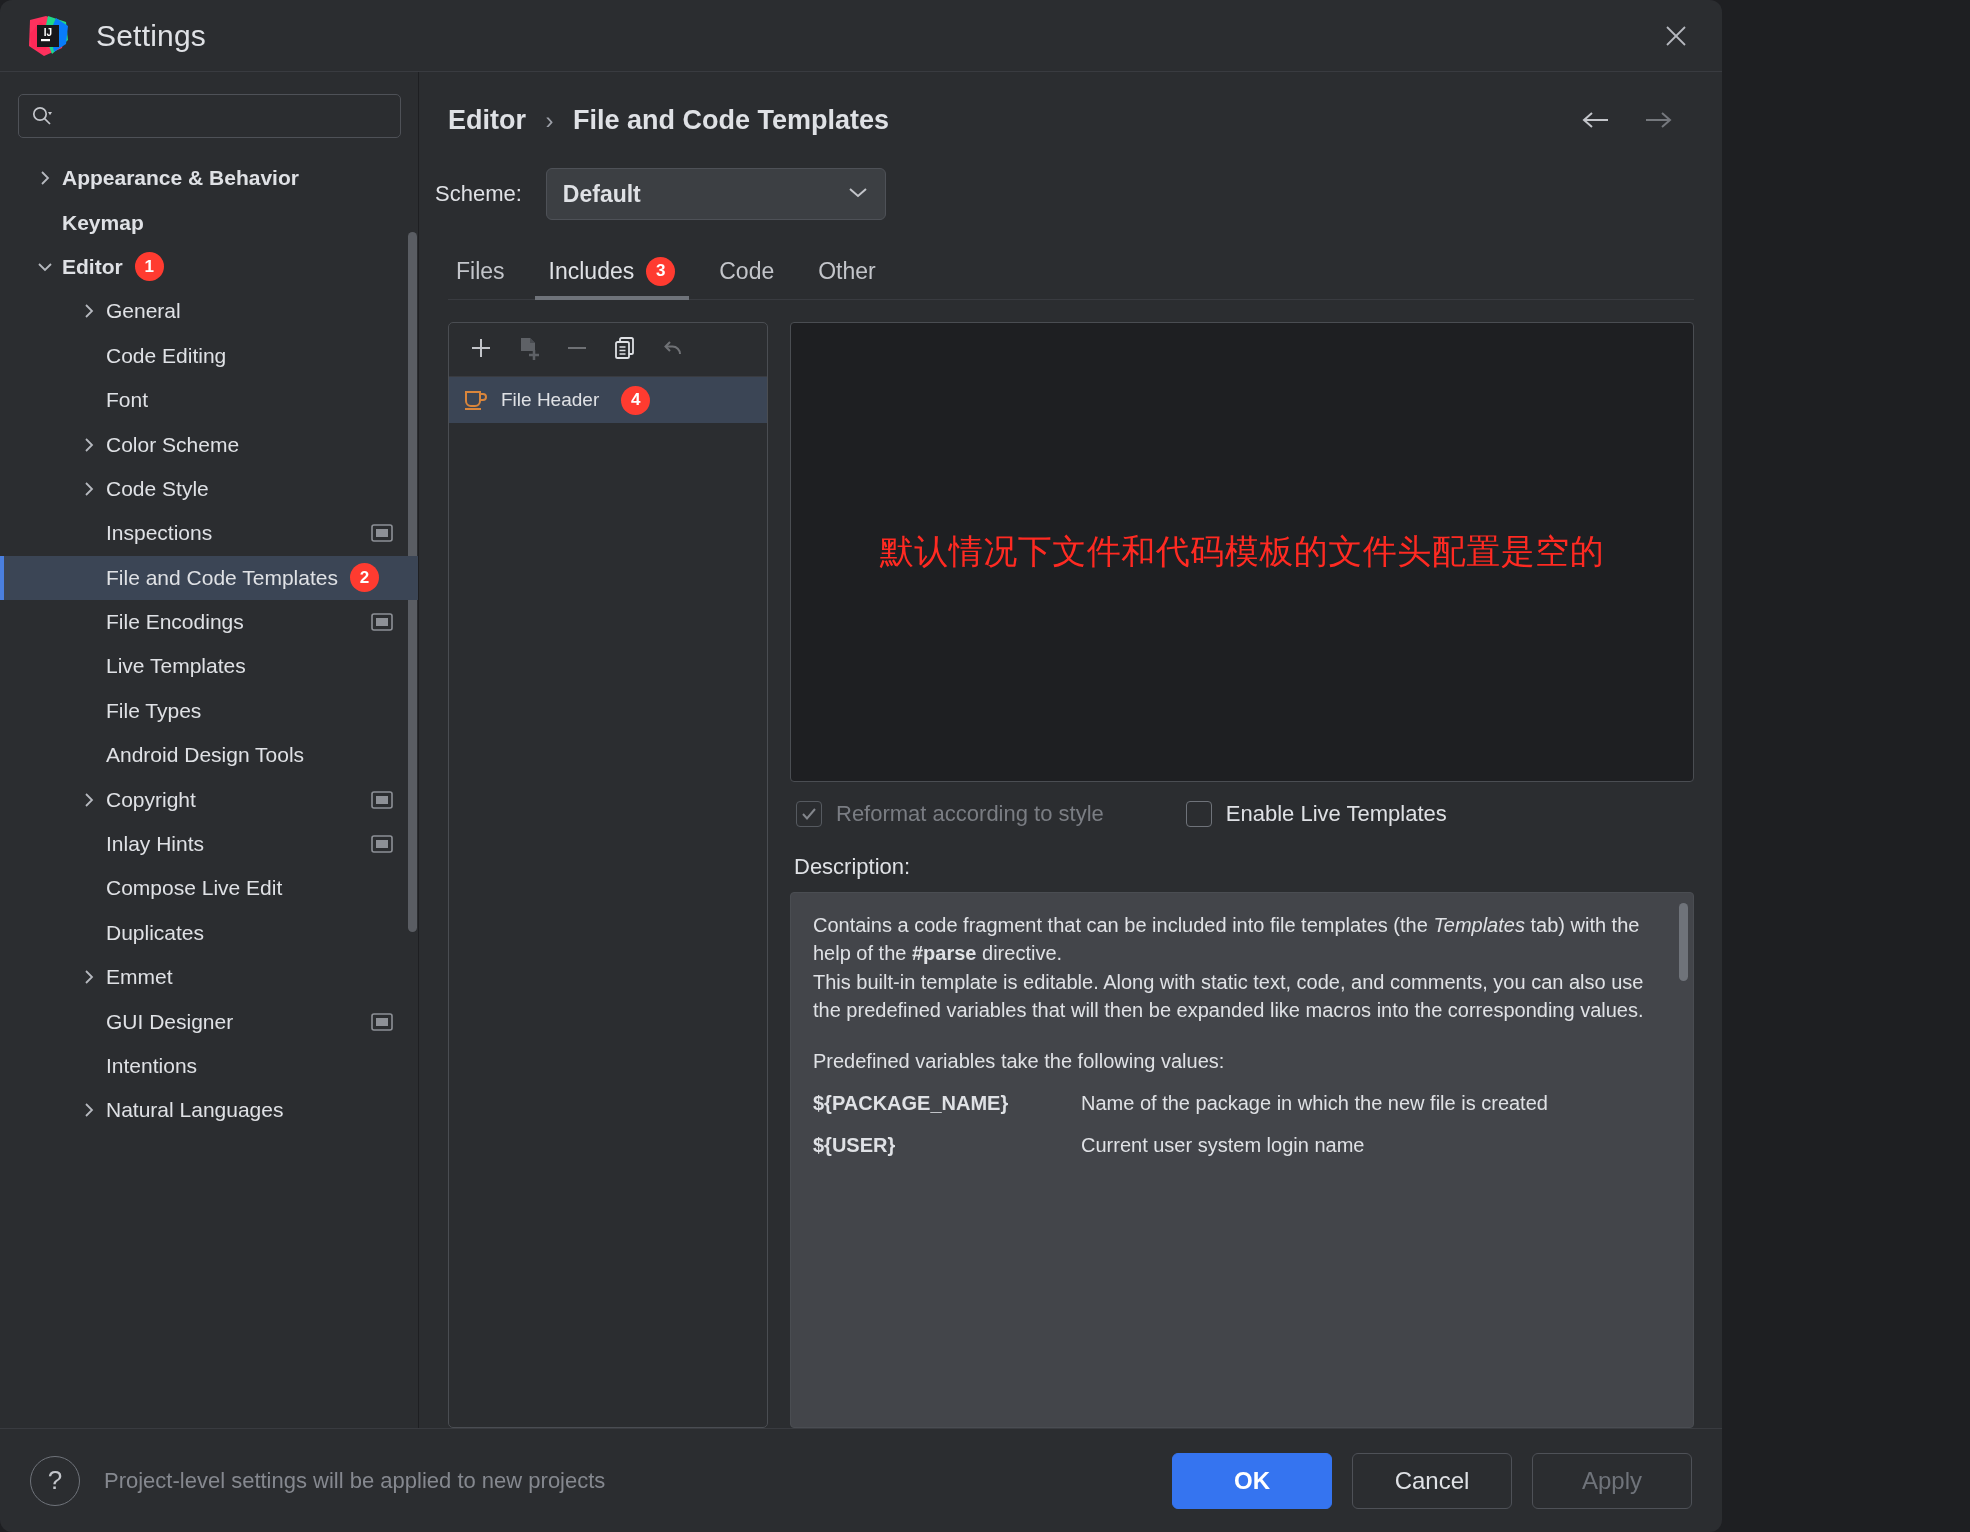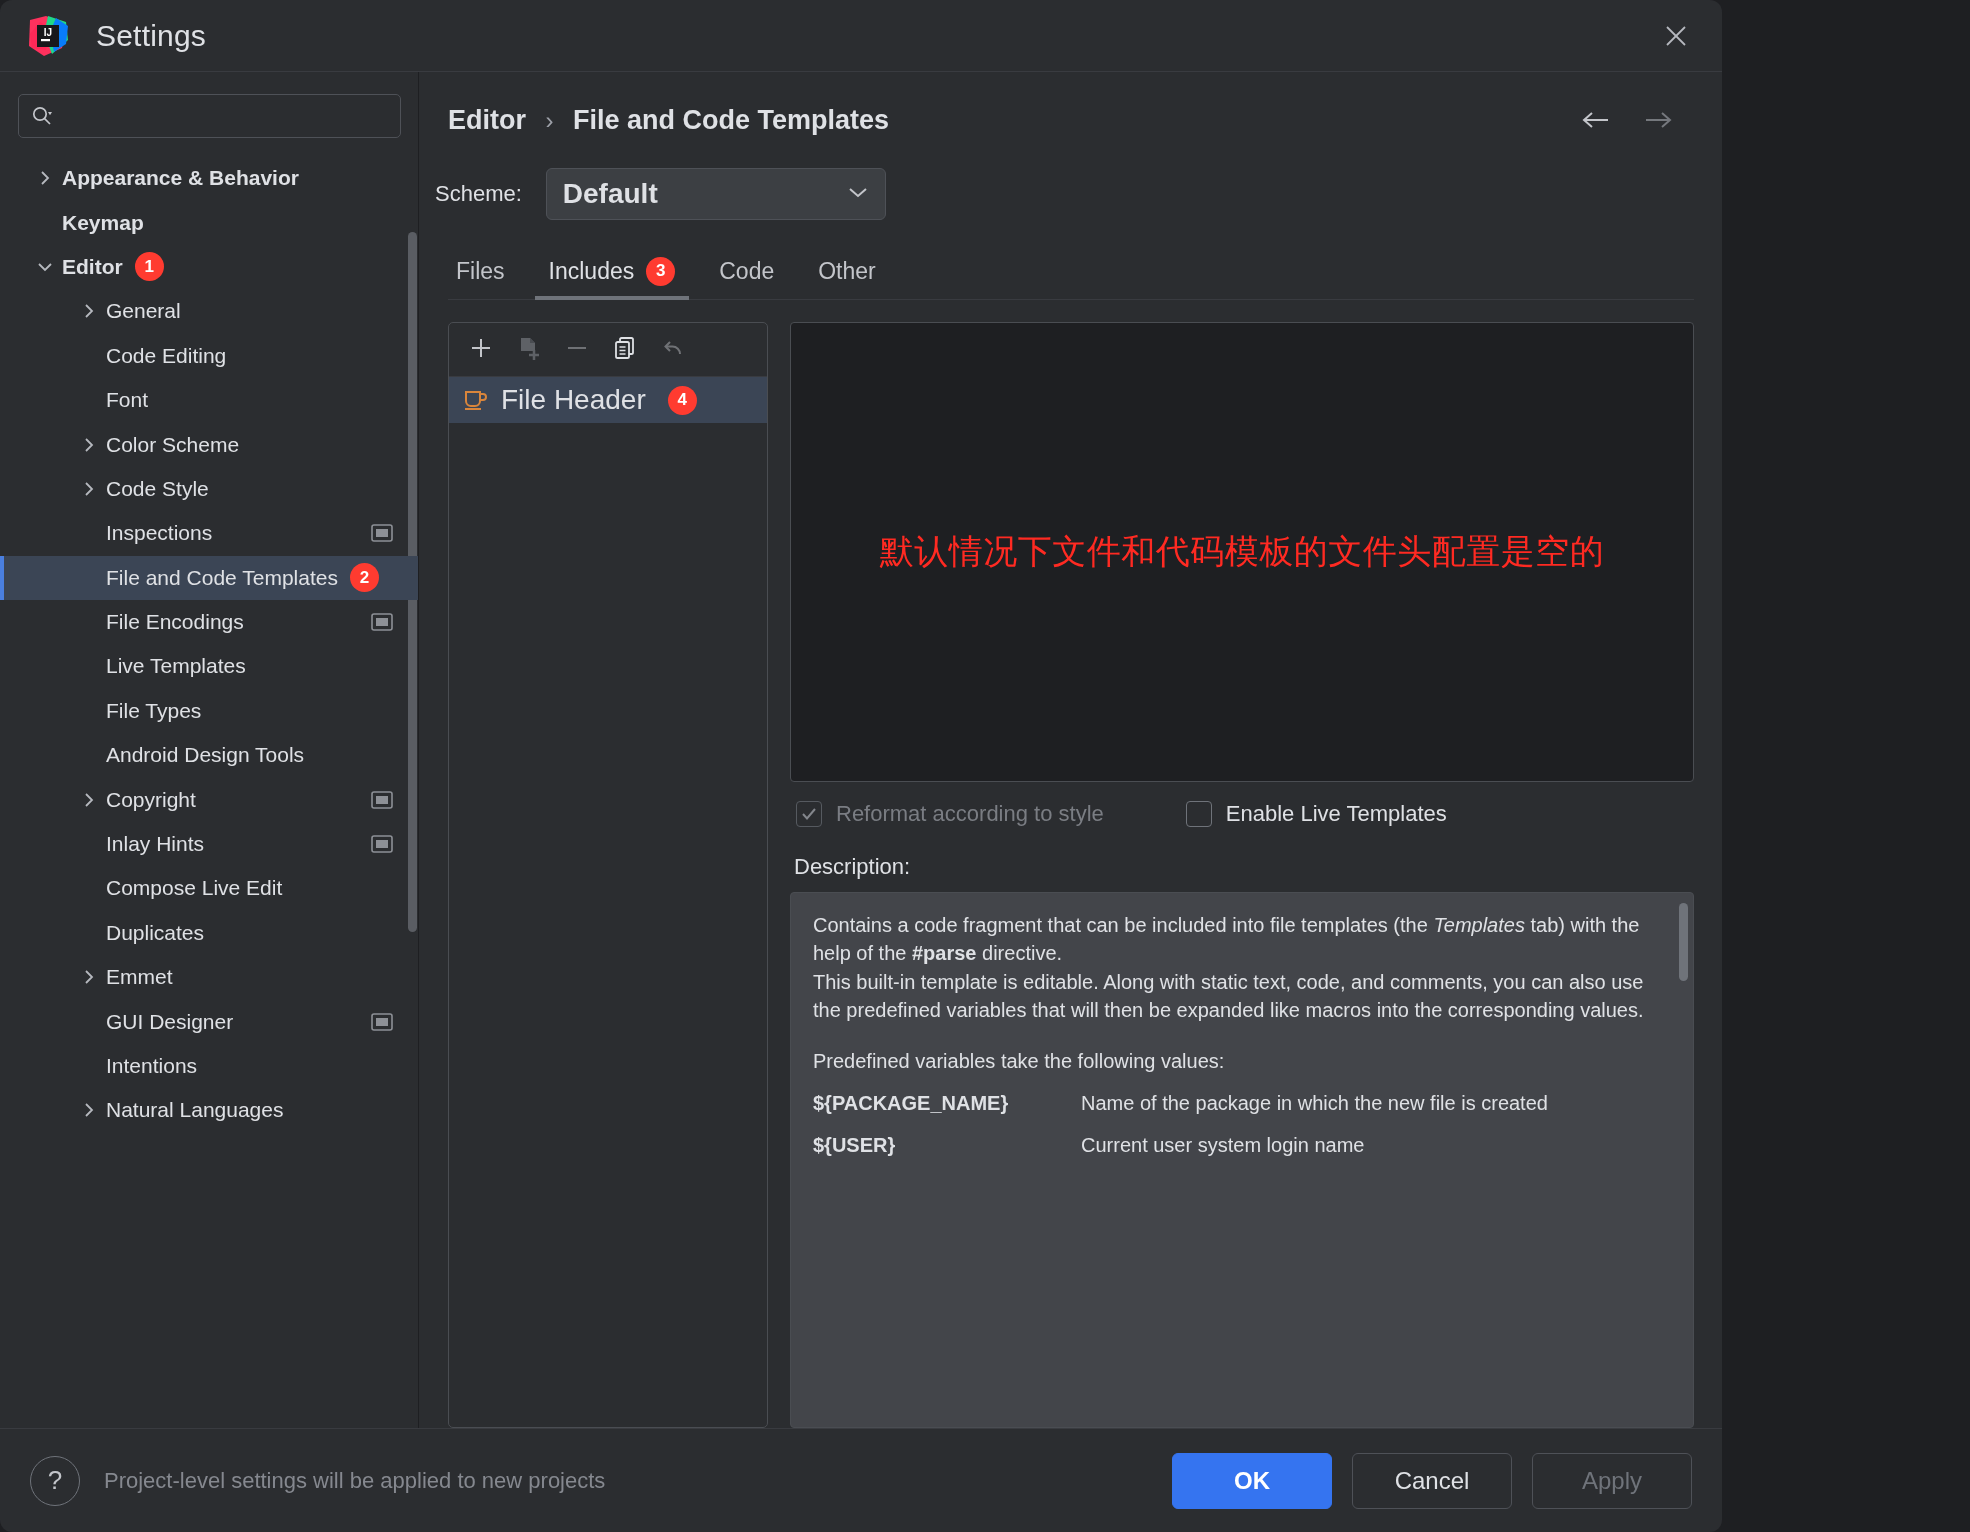--- a/index.html
+++ b/index.html
@@ -129,21 +129,21 @@
     padding: 26px 28px 0 15px;
   }
   .scheme-label { font-size: 22px; color: #dfe1e5; margin-right: 24px; }
   .scheme-select {
     width: 340px; height: 52px;
     background: #3c3f43; border: 1px solid #4e5157;
     border-radius: 6px;
     display: flex; align-items: center;
     padding: 0 16px; cursor: pointer;
   }
-  .scheme-value { font-size: 28px; font-weight: bold; color: #dfe1e5; }
+  .scheme-value { font-size: 23px; font-weight: bold; color: #dfe1e5; }
   .scheme-chevron { margin-left: auto; }
 
   .tabs-wrap {
     margin: 24px 28px 0 28px;
     border-bottom: 1px solid #393b40;
     display: flex; align-items: flex-end;
     height: 56px;
   }
   .tab {
     display: flex; align-items: center;
@@ -185,21 +185,21 @@
     cursor: pointer; border-radius: 5px;
   }
   .tb-btn.disabled { opacity: .45; cursor: default; }
   .list-body { flex: 1 1 auto; overflow: hidden; padding-top: 0; }
   .list-item {
     height: 46px; display: flex; align-items: center;
     padding: 0 14px; cursor: pointer;
   }
   .list-item.selected { background: #3b4555; }
   .li-icon { flex: 0 0 auto; display: flex; margin-right: 12px; }
-  .li-label { font-size: 28px; color: #dfe1e5; }
+  .li-label { font-size: 19px; color: #dfe1e5; }
   .list-item .badge { margin-left: 22px; }
 
   
   .editor-col {
     flex: 1 1 auto; min-width: 0;
     display: flex; flex-direction: column;
   }
   .code-area {
     height: 460px; flex: 0 0 460px;
     background: #1e1f22;

